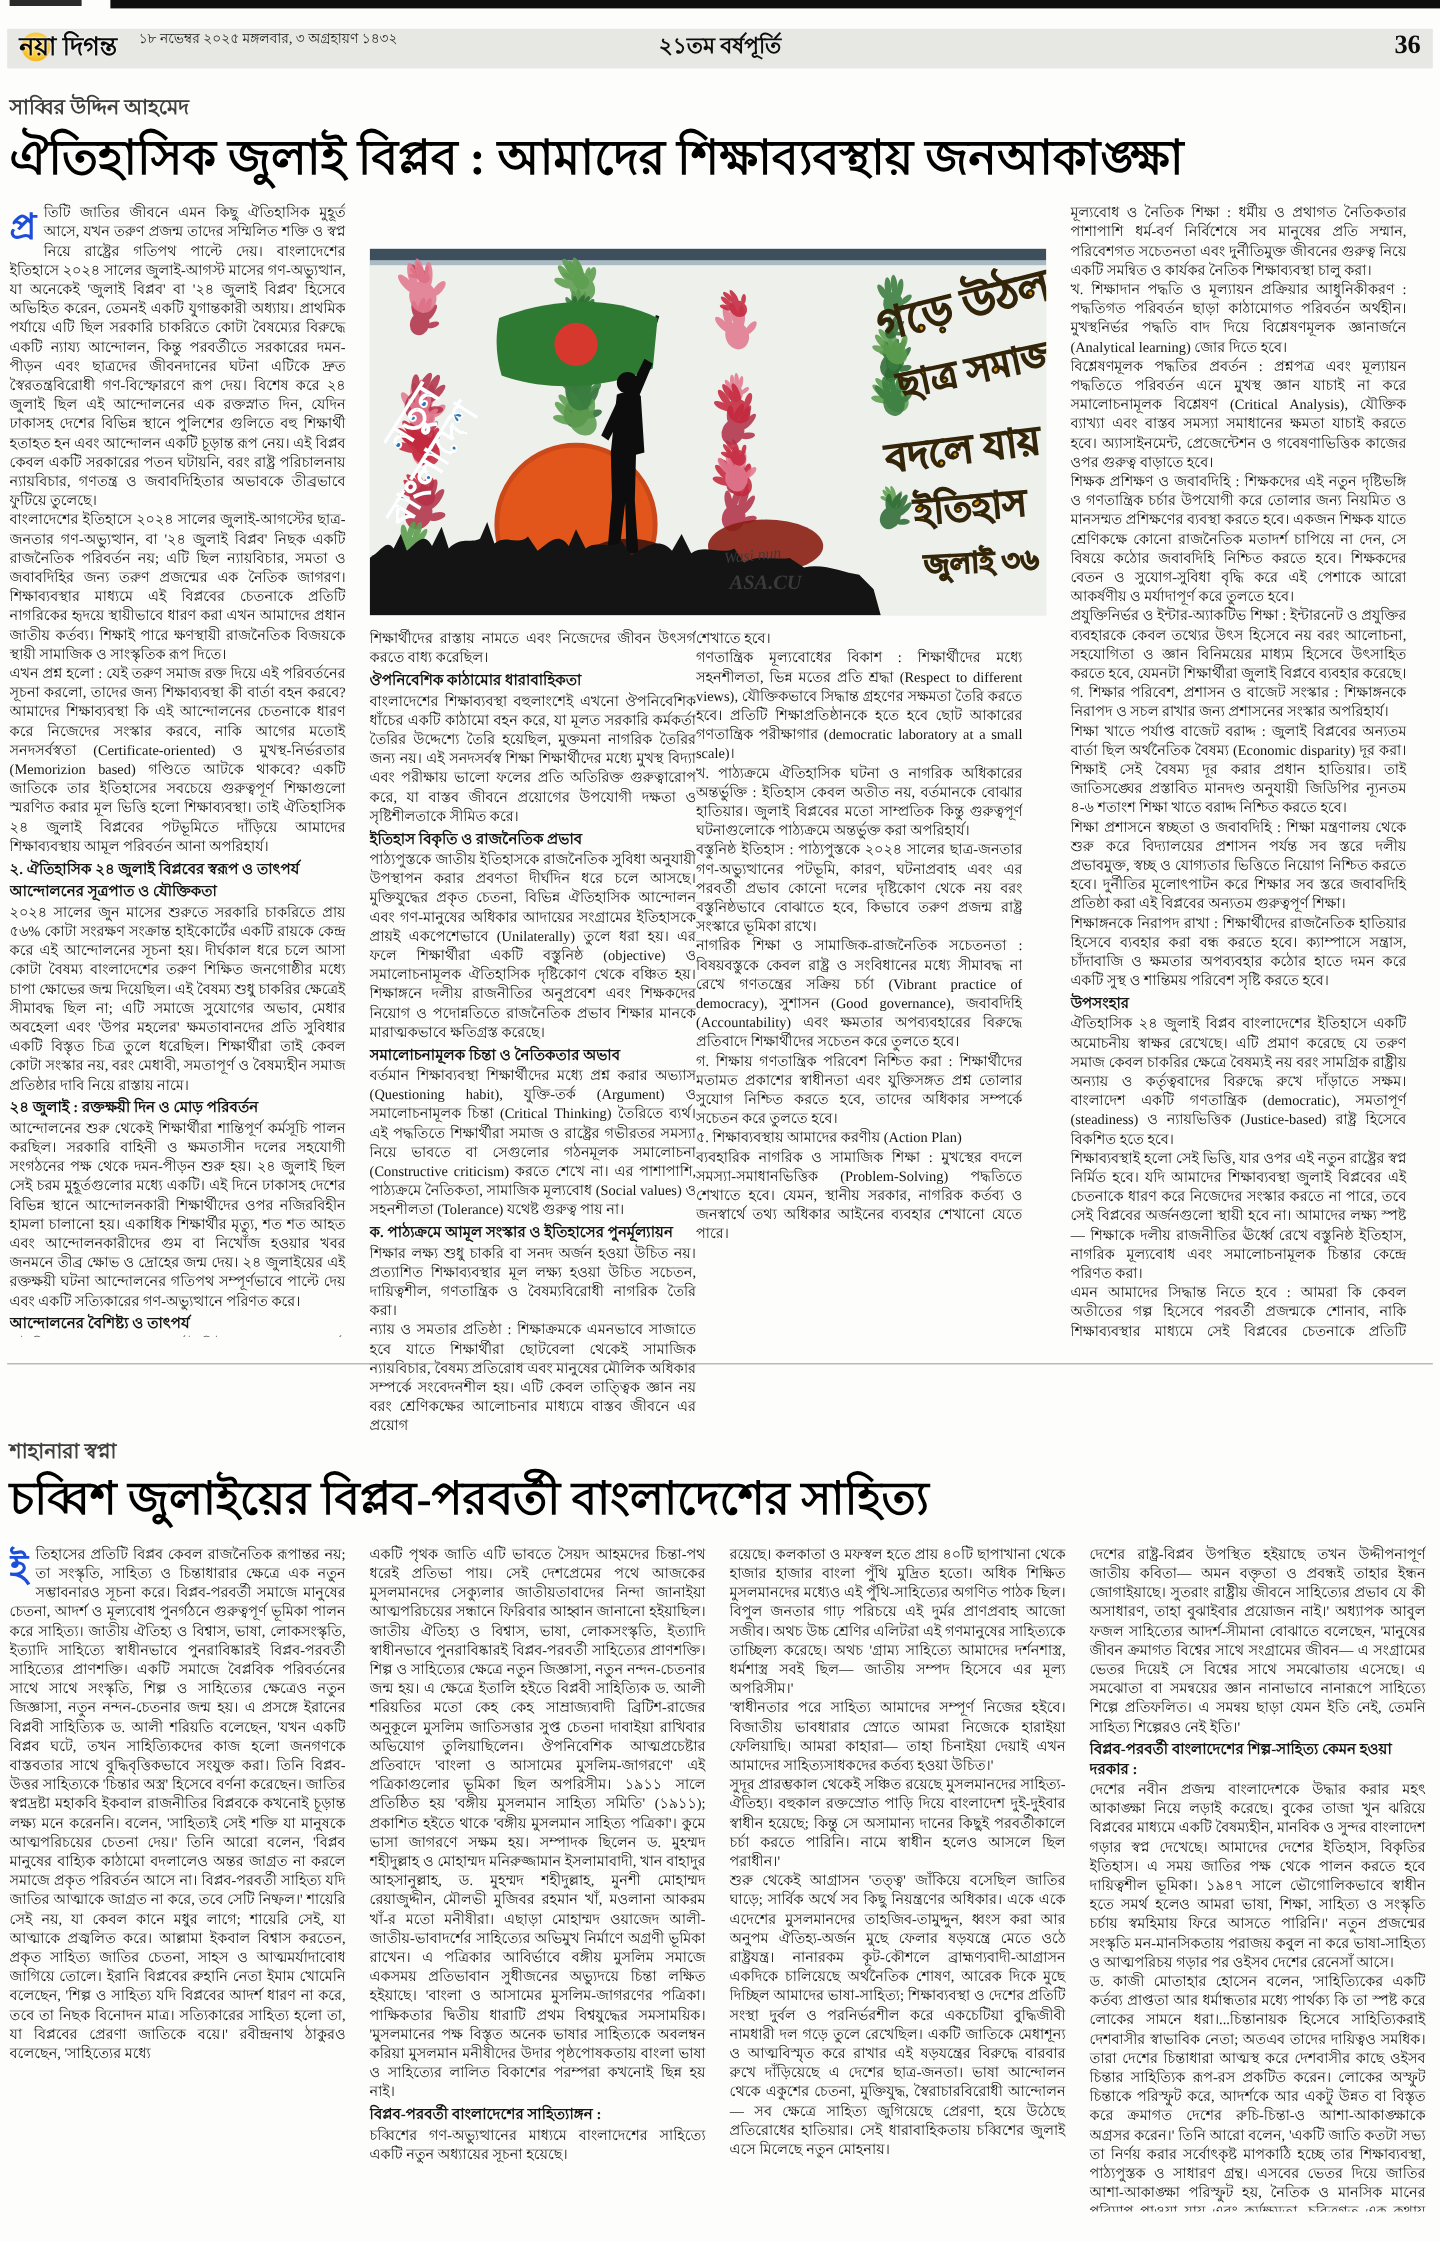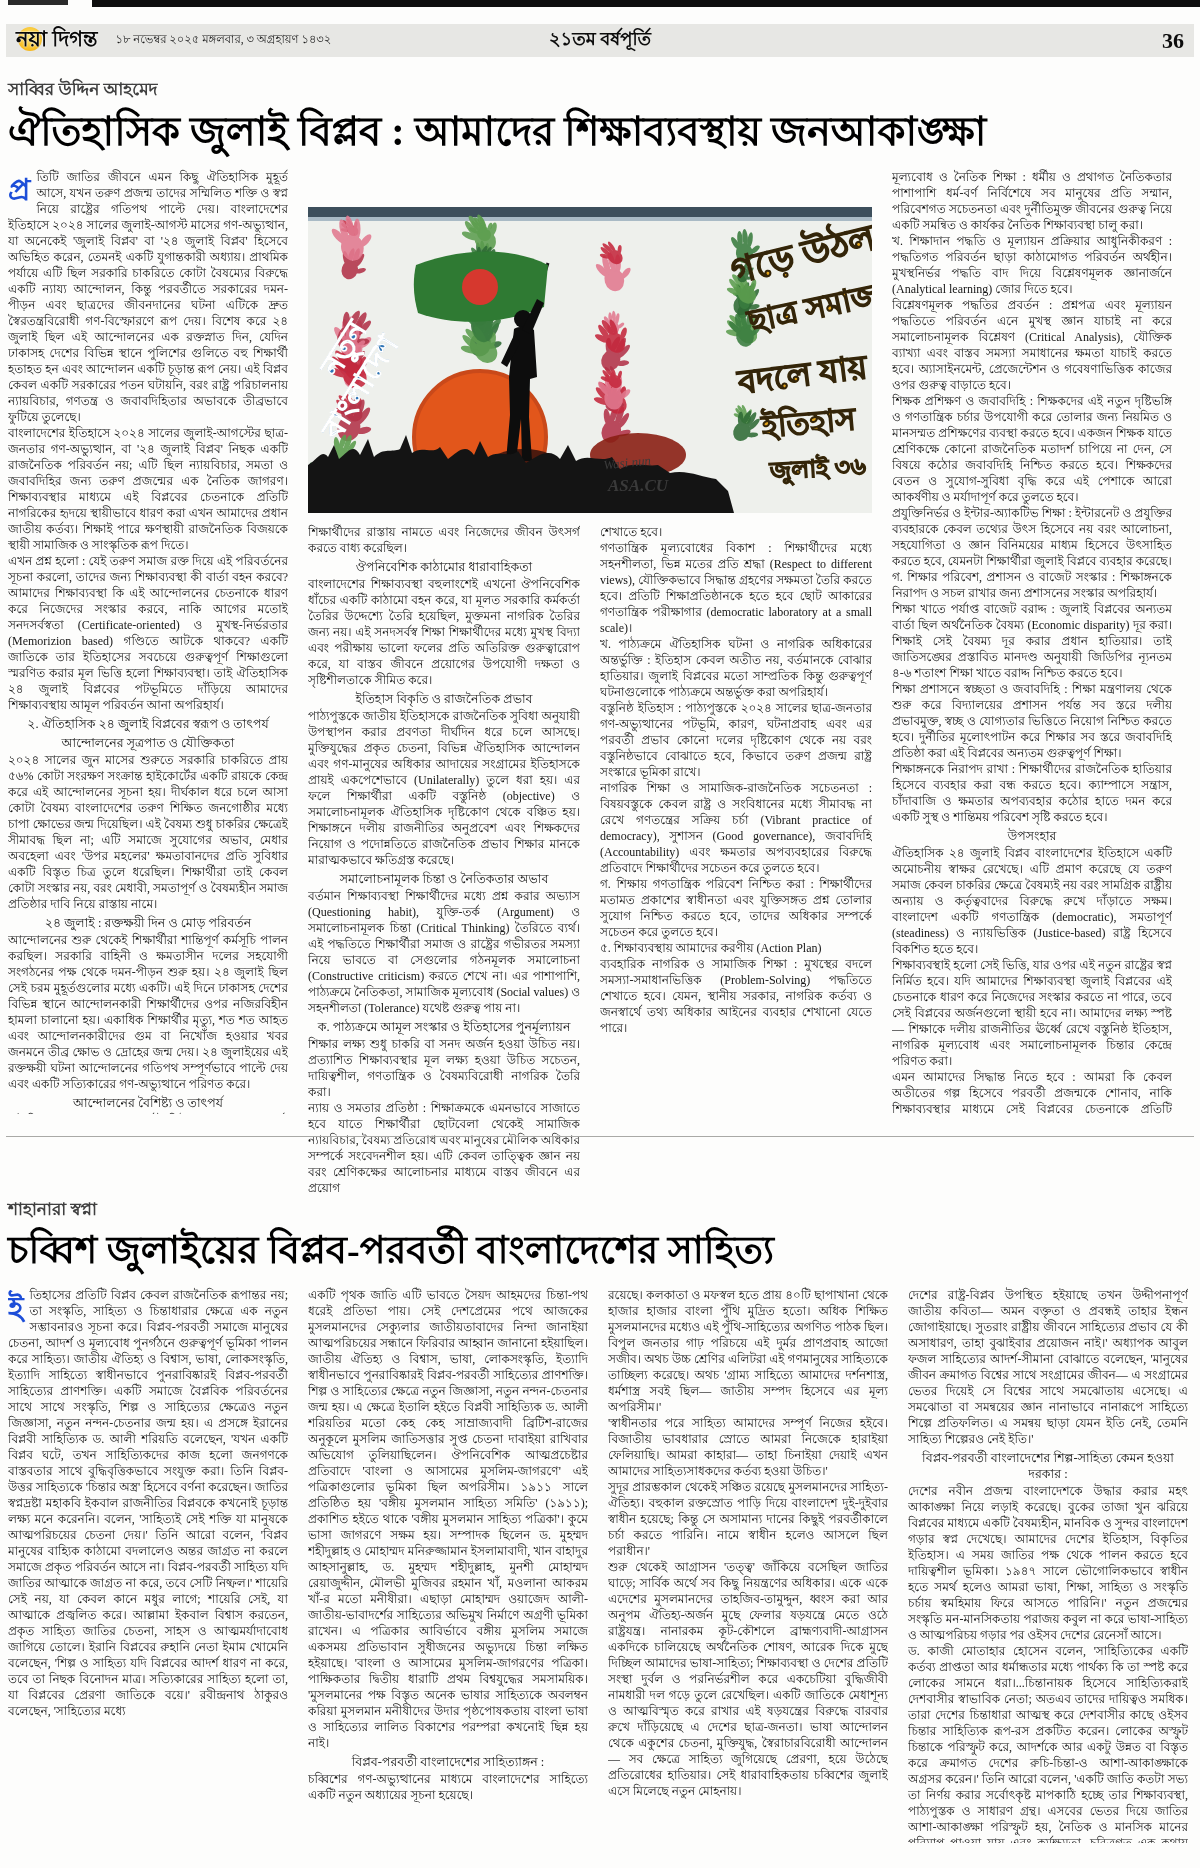--- a/index.html
+++ b/index.html
@@ -3,21 +3,21 @@
 <meta charset="utf-8">
 <style>
   *{margin:0;padding:0;box-sizing:border-box}
   html,body{width:1200px}
   body{font-family:"Liberation Serif","DejaVu Serif",serif;background:#ffffff;color:#111}
   .page{position:relative;width:1200px;height:1868px;background:#fdfdfc;overflow:hidden}
   .topstrip{position:absolute;top:0;left:92px;width:1108px;height:7px;background:#0e0e0e}
   .topstrip2{position:absolute;top:0;left:8px;width:60px;height:5px;background:#2a2a2a}
 
   
-  .band{position:absolute;top:24px;left:6px;right:6px;height:33px;background:#e7e7e4;display:flex;align-items:center;padding:0 10px}
+  .band{position:absolute;top:24px;left:6px;right:6px;height:33px;background:#e7e7e4;display:flex;padding:0 10px}
   .logo{position:relative;display:flex;align-items:center;height:100%;margin-right:12px}
   .logo-sun{position:absolute;left:2px;top:3px;width:24px;height:24px;border-radius:50%;
     background:radial-gradient(circle at 50% 40%, #ffe872 0%, #f7bc23 70%, #eda814 100%)}
   .logo-text{position:relative;font-weight:700;font-size:21px;color:#0a0a0a;text-shadow:0 0 2px #fff, 0 0 1px #fff;letter-spacing:0}
   .band-date{font-size:11.5px;font-weight:400;color:#1c1c1c;margin-left:6px}
   .band-center{position:absolute;left:0;right:0;text-align:center;font-size:18px;font-weight:700;color:#0c0c0c;pointer-events:none}
   .band-page{margin-left:auto;font-size:22px;font-weight:700;color:#0c0c0c;position:relative}
 
   
   .article{position:absolute;left:8px;right:8px}
@@ -28,25 +28,25 @@
   #article2 .byline{margin-top:44px}
   .headline{font-weight:700;color:#000;line-height:1.18;margin-top:4px}
   #article1 .headline{font-size:40px}
   #article2 .headline{font-size:38px}
 
   .bodyrow{display:flex;gap:20px;margin-top:14px}
   .col{width:280px;flex:0 0 280px;overflow:hidden;text-align:justify;font-size:12px;line-height:16px;color:#151515}
   #article1 .col{height:945px}
   #article2 .col{height:556px}
   .centerblock{width:564px;flex:0 0 564px}
-  .centerblock .under{display:flex;gap:20px;margin-top:11px}
+  .centerblock .under{display:flex;margin-top:11px}
   .centerblock .under .col{width:272px;flex:0 0 272px;height:590px}
 
   .p,.drop{margin:0}
-  .sub{font-size:12.5px;font-weight:400;margin:3px 0 1px;text-align:center}
+  .sub{font-size:12.5px;font-weight:700;margin:3px 0 1px;text-align:left}
   .dropcap{float:left;font-size:30px;line-height:38px;font-weight:700;padding:2px 6px 0 0;color:#1d4ed8}
 
   .figure{width:564px;height:306px;margin-top:38px;overflow:hidden;background:#eef0ec}
   .figure svg{display:block}
 
   .divider{position:absolute;top:1136px;left:6px;right:6px;height:0;border-top:1.5px solid #a9a9a6}
 </style>
 </head>
 <body>
 

